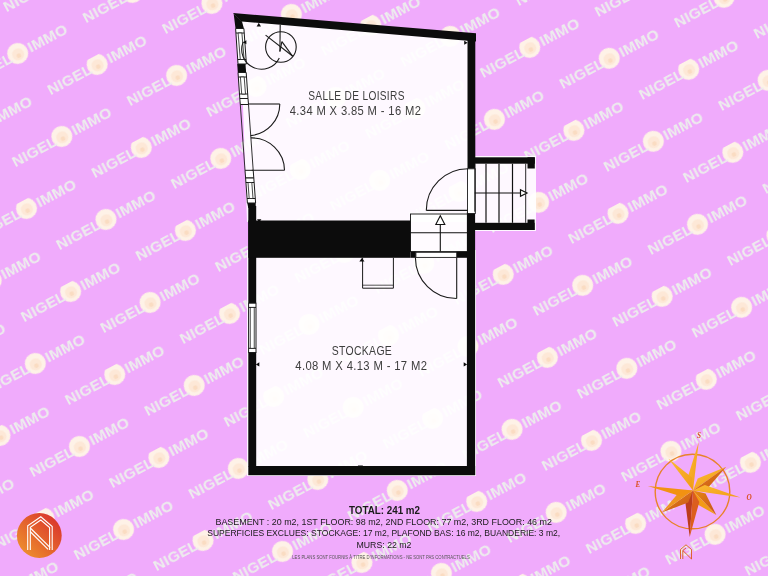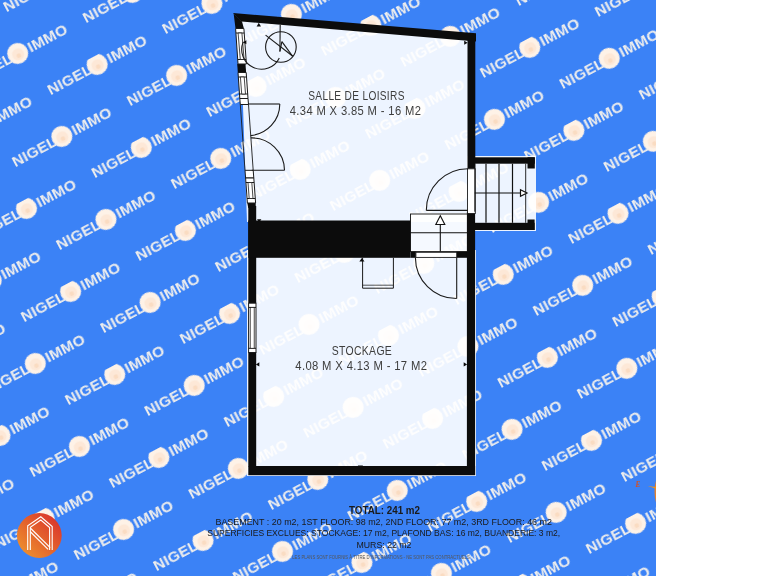--- a/index.html
+++ b/index.html
@@ -1,16 +1,16 @@
 <!DOCTYPE html>
 <html><head>
 <meta charset="utf-8">
 <style>
   html,body{margin:0;padding:0;background:#ffffff;}
-  .page{position:relative;width:656px;height:576px;overflow:hidden;background:#3b82f6;
+  .page{position:relative;width:768px;height:576px;overflow:hidden;background:#f0abfc;
         font-family:"Liberation Sans", sans-serif;}
   svg{position:absolute;left:0;top:0;}
 </style>
 </head>
 <body>
 <div class="page">
 <svg width="768" height="576" viewBox="0 0 768 576">
 <defs>
   <linearGradient id="logograd" x1="0" y1="1" x2="1" y2="0">
     <stop offset="0" stop-color="#F09C2E"></stop>

